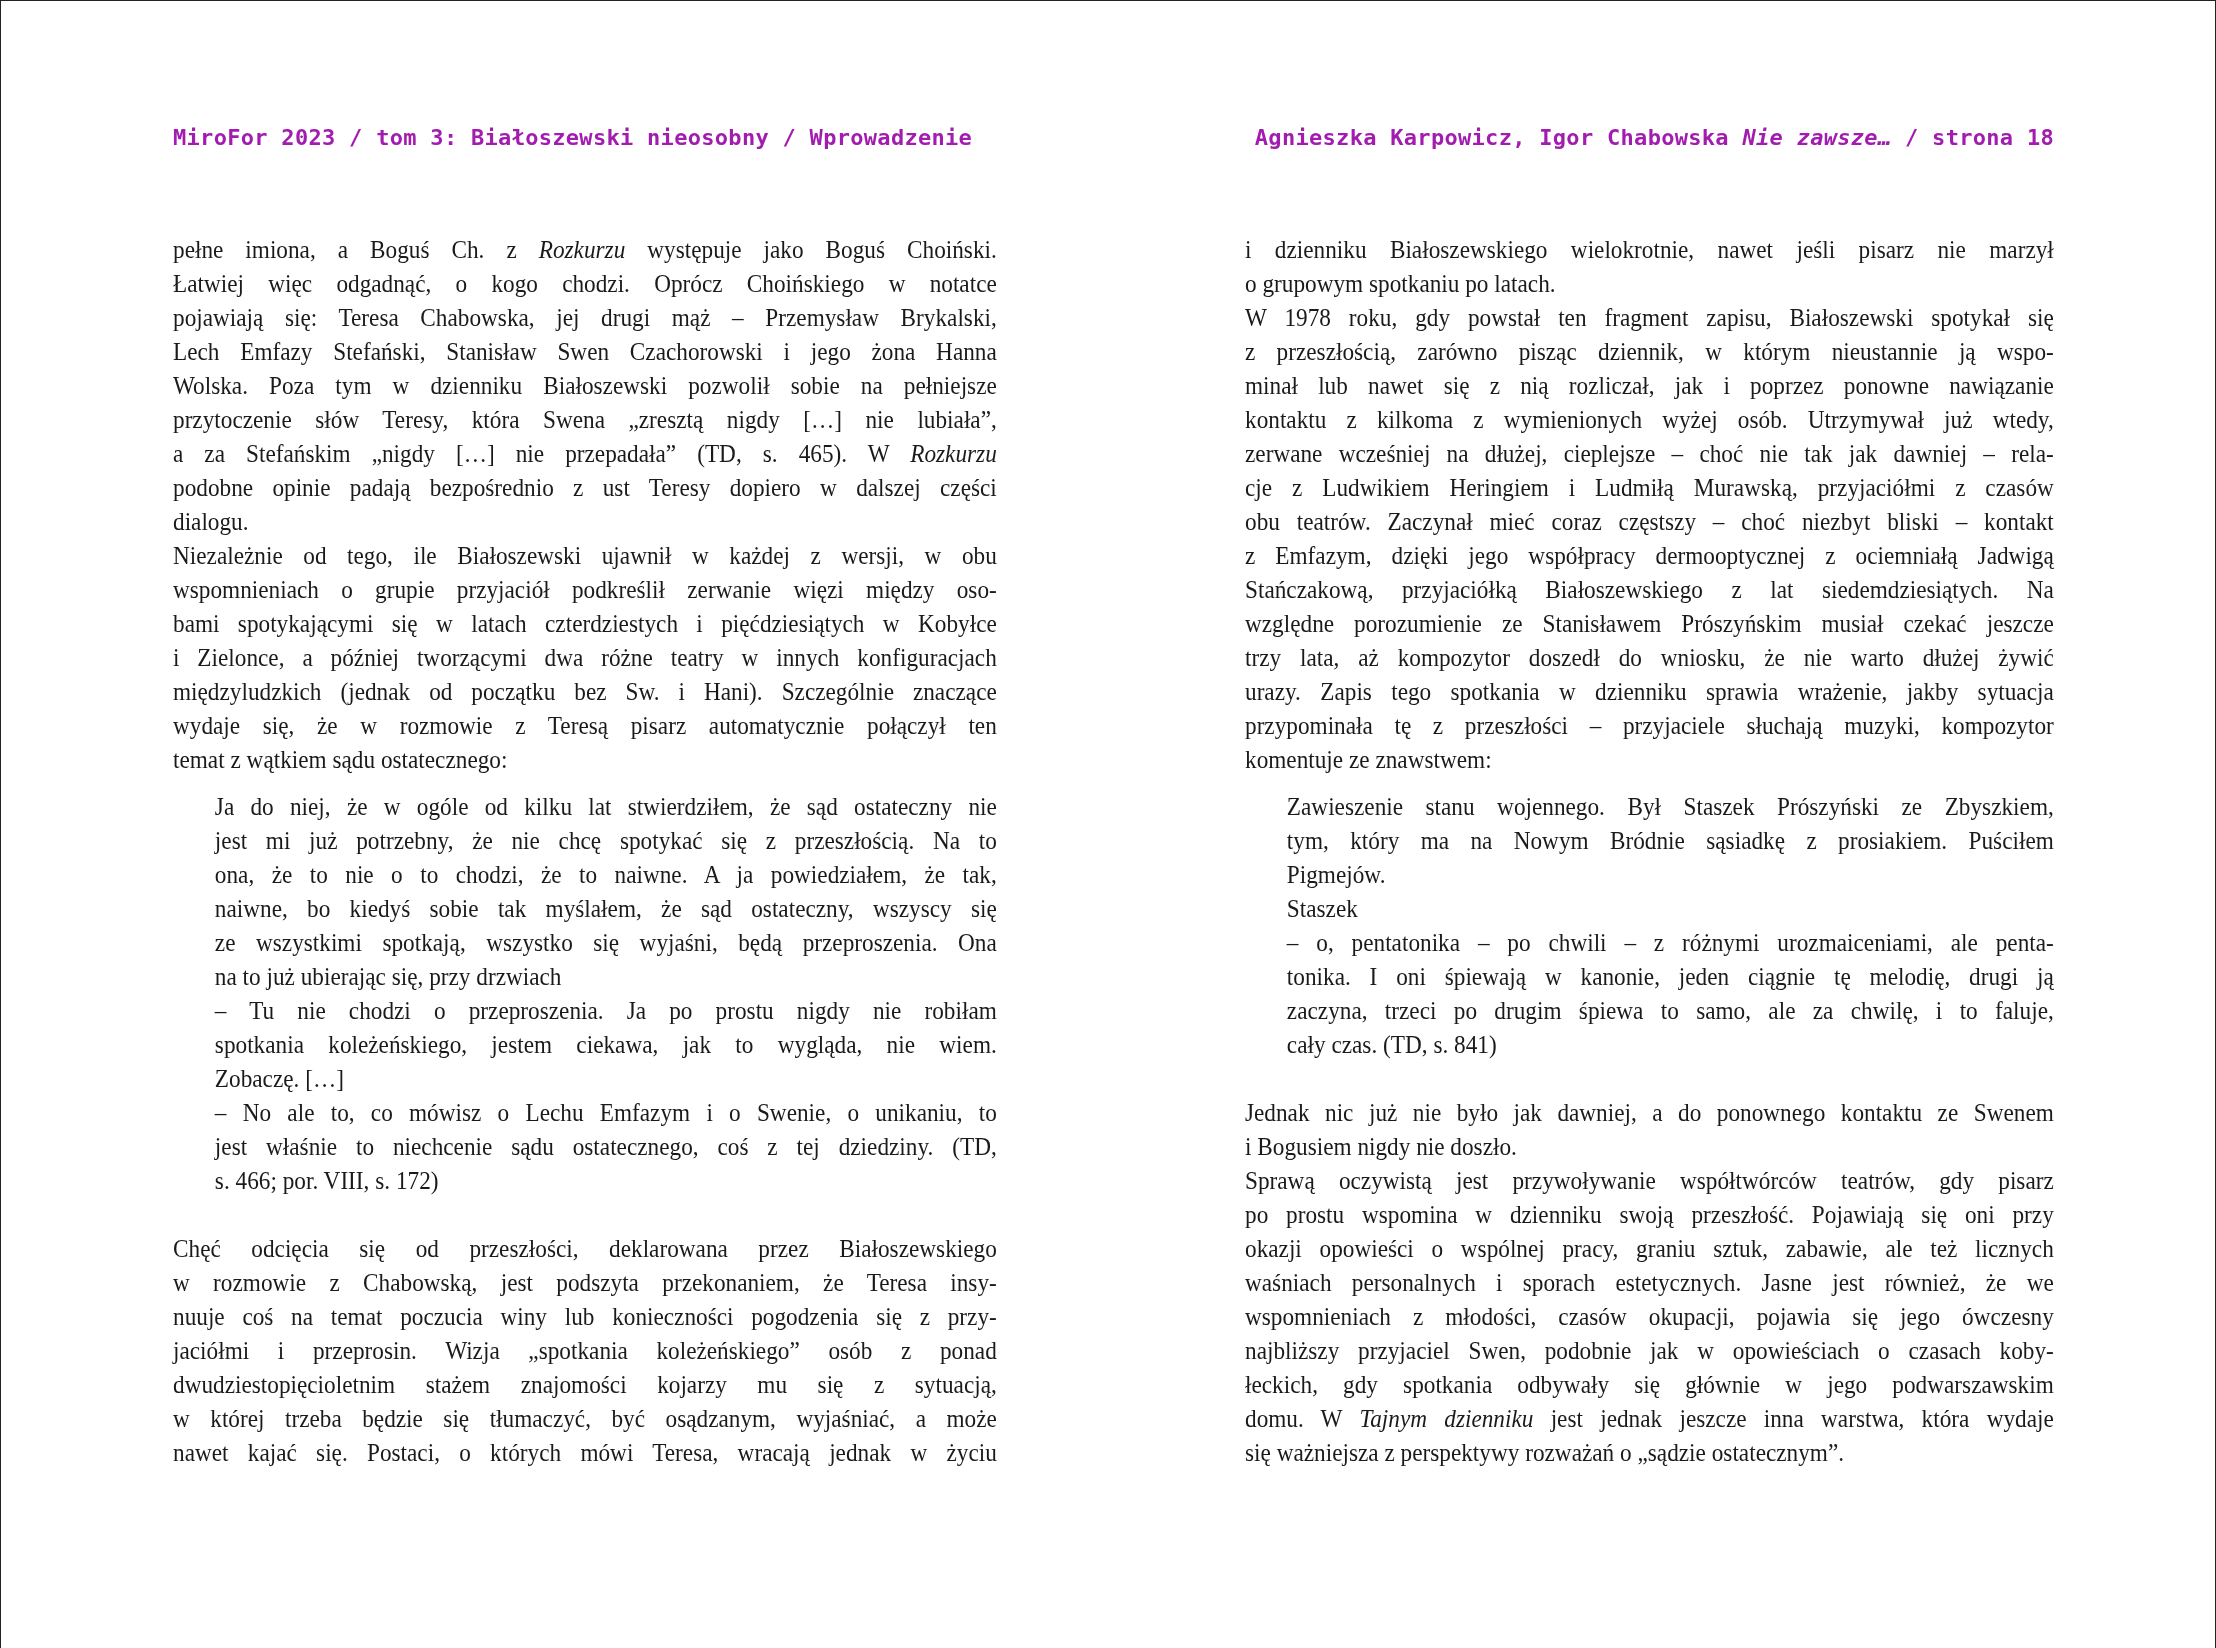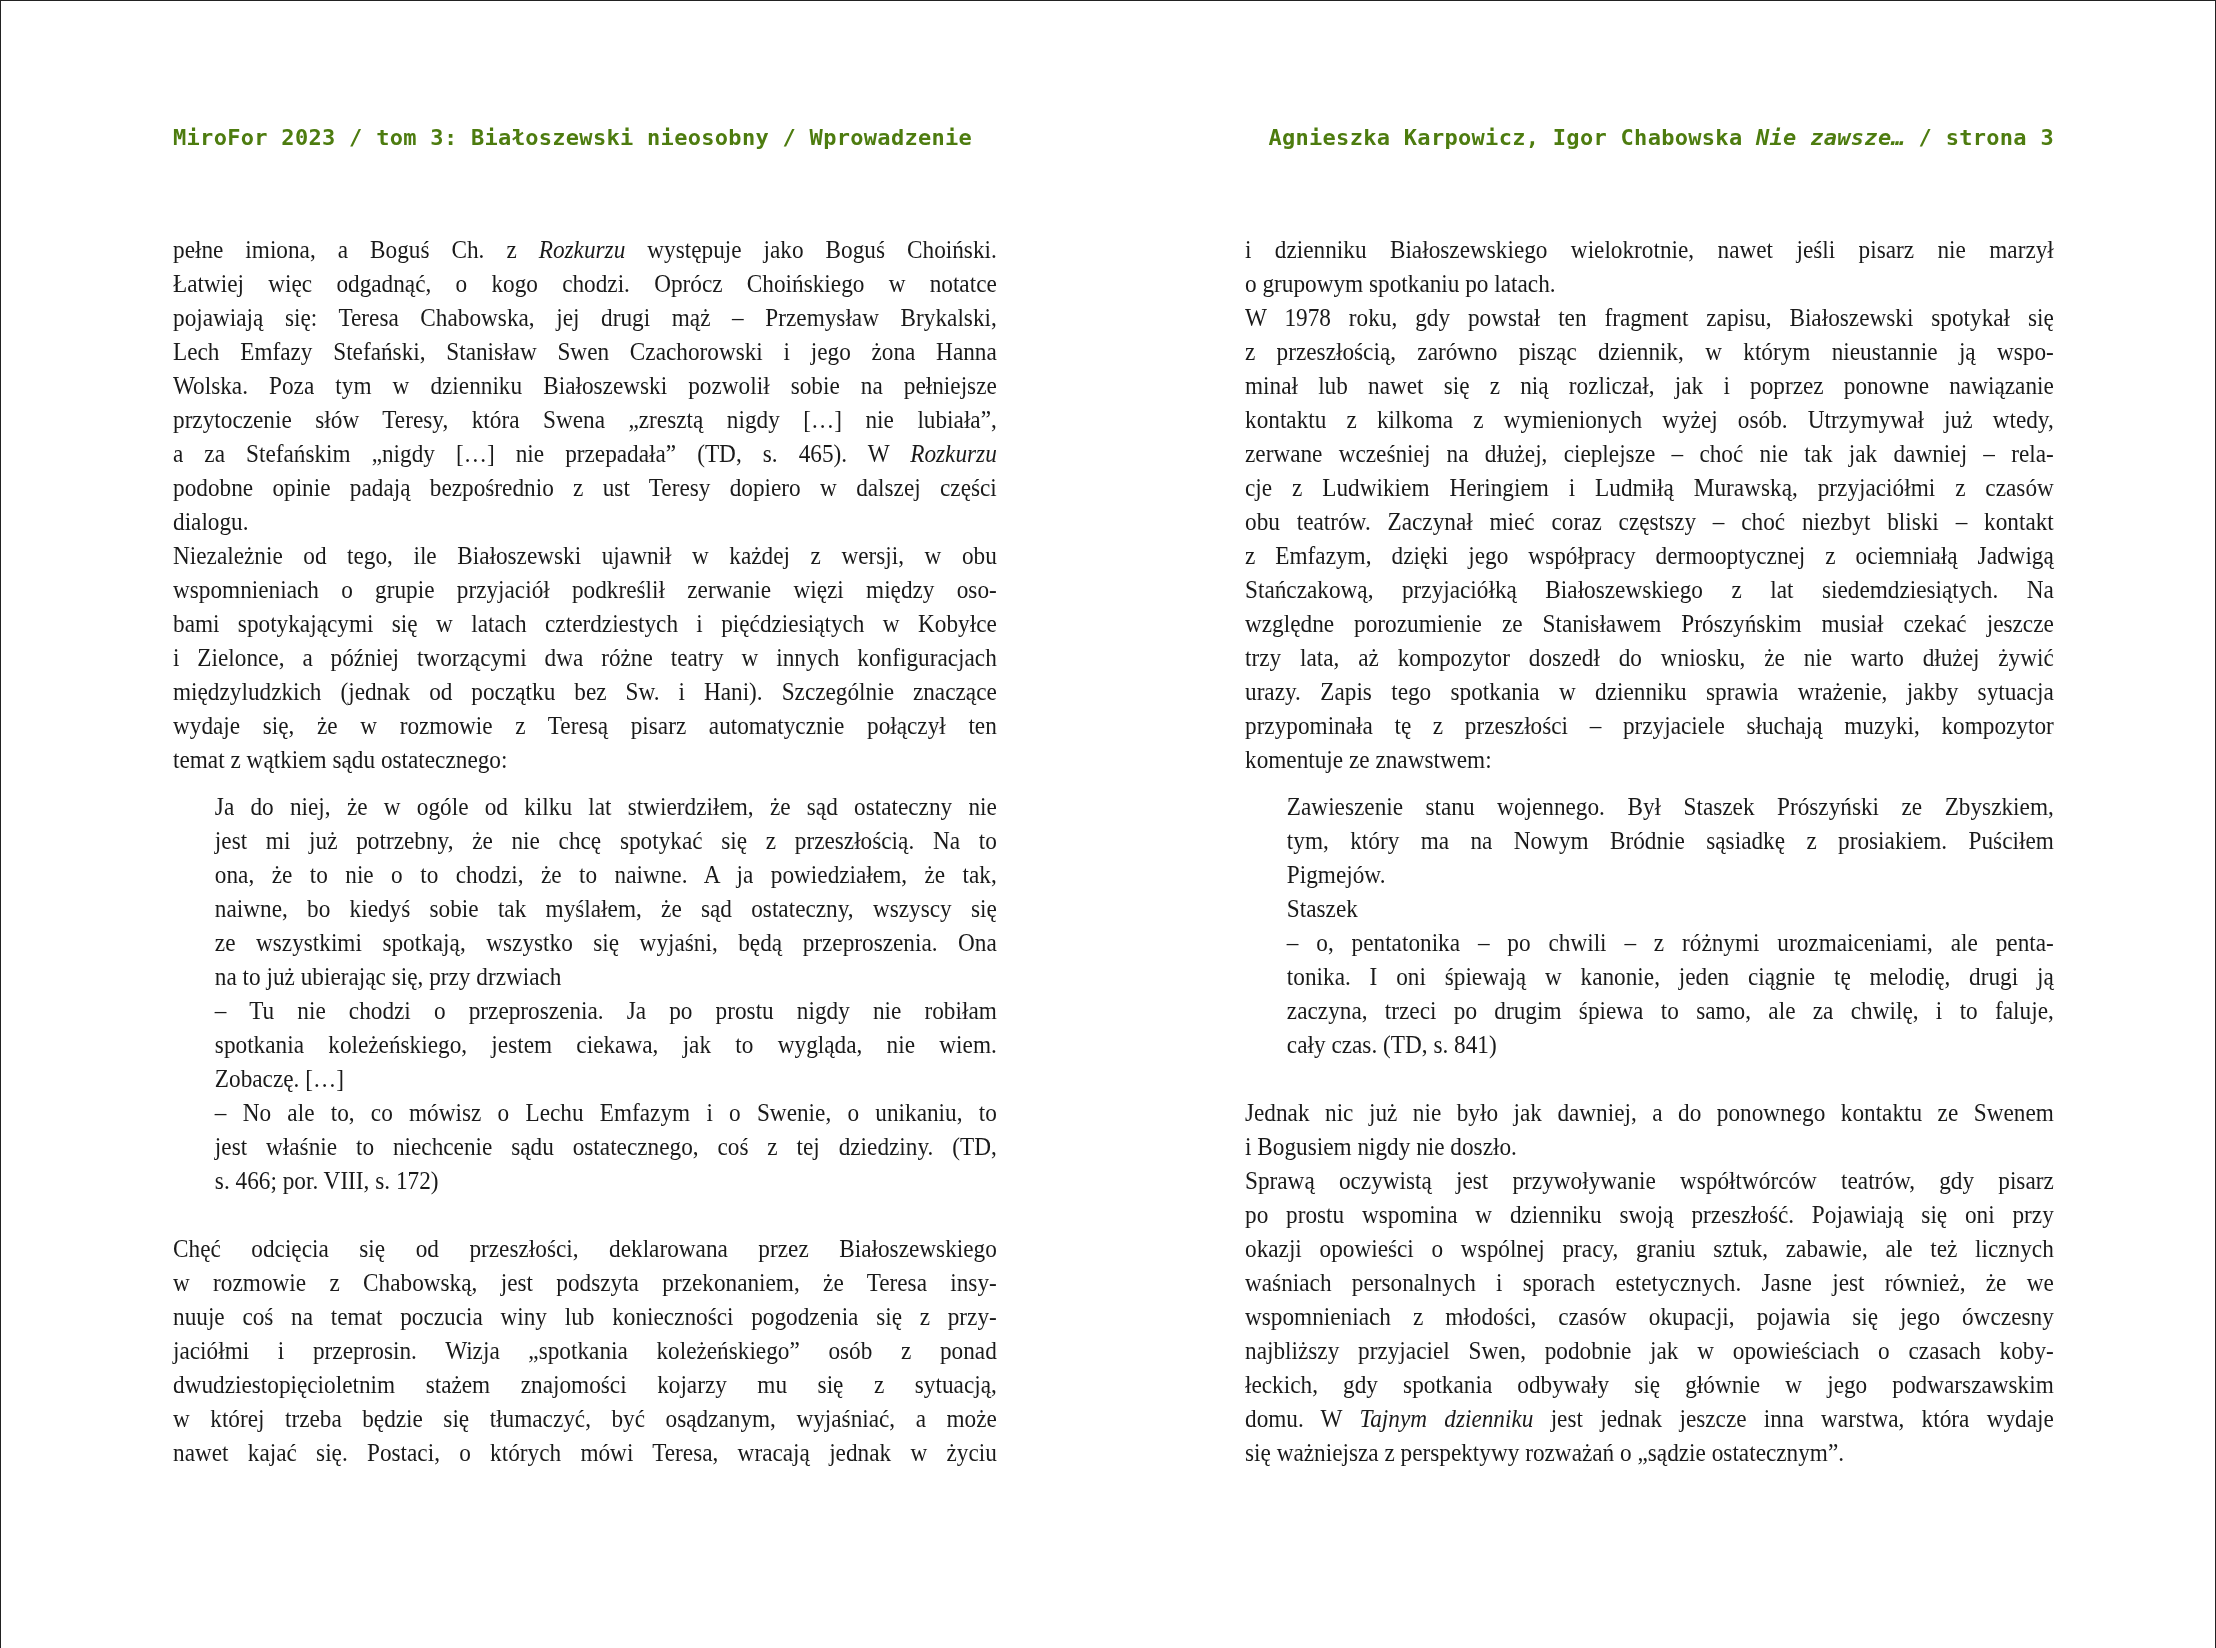--- a/index.html
+++ b/index.html
@@ -11,21 +11,21 @@
     position: absolute; left: 0; top: 0; width: 2214px; height: 1647px;
     border: 1.2px solid #222222; background: #ffffff;
   }
   .page { position: absolute; top: 0; width: 824px; }
   .page.left  { left: 172px; }
   .page.right { left: 1244px; width: 809px; }
   .running-head {
     position: absolute; top: 124px; left: 0; right: 0;
     font-family: "DejaVu Sans Mono", "Liberation Mono", monospace;
     font-weight: bold; font-size: 22px; letter-spacing: 0.3px;
-    white-space: nowrap; color: #4d7c0f;
+    white-space: nowrap; color: #a21caf;
   }
   .running-head.left-head  { text-align: left; }
   .running-head.right-head { text-align: right; }
   .running-head i { font-style: italic; }
   .body {
     position: absolute; top: 232px; left: 0; right: 0;
     font-family: "Liberation Serif", "DejaVu Serif", serif;
     font-size: 25px; line-height: 34px;
     transform: scaleX(0.93); transform-origin: left top;
     width: 107.5%;
@@ -87,21 +87,21 @@
           <span class="line"><span>nuuje coś na temat poczucia winy lub konieczności pogodzenia się z przy-</span></span>
           <span class="line"><span>jaciółmi i przeprosin. Wizja „spotkania koleżeńskiego” osób z ponad</span></span>
           <span class="line"><span>dwudziestopięcioletnim stażem znajomości kojarzy mu się z sytuacją,</span></span>
           <span class="line"><span>w której trzeba będzie się tłumaczyć, być osądzanym, wyjaśniać, a może</span></span>
           <span class="line"><span>nawet kajać się. Postaci, o których mówi Teresa, wracają jednak w życiu</span></span>
         </div>
     </div>
   </div>
 
   <div class="page right">
-    <div class="running-head right-head"><span>Agnieszka Karpowicz, Igor Chabowska </span><i>Nie zawsze…</i><span> / strona 3</span></div>
+    <div class="running-head right-head"><span>Agnieszka Karpowicz, Igor Chabowska </span><i>Nie zawsze…</i><span> / strona 18</span></div>
     <div class="body">
       <div>
           <span class="line"><span>i dzienniku Białoszewskiego wielokrotnie, nawet jeśli pisarz nie marzył</span></span>
           <span class="line last"><span>o grupowym spotkaniu po latach.</span></span>
         </div>
       <div>
           <span class="line"><span>W 1978 roku, gdy powstał ten fragment zapisu, Białoszewski spotykał się</span></span>
           <span class="line"><span>z przeszłością, zarówno pisząc dziennik, w którym nieustannie ją wspo-</span></span>
           <span class="line"><span>minał lub nawet się z nią rozliczał, jak i poprzez ponowne nawiązanie</span></span>
           <span class="line"><span>kontaktu z kilkoma z wymienionych wyżej osób. Utrzymywał już wtedy,</span></span>

